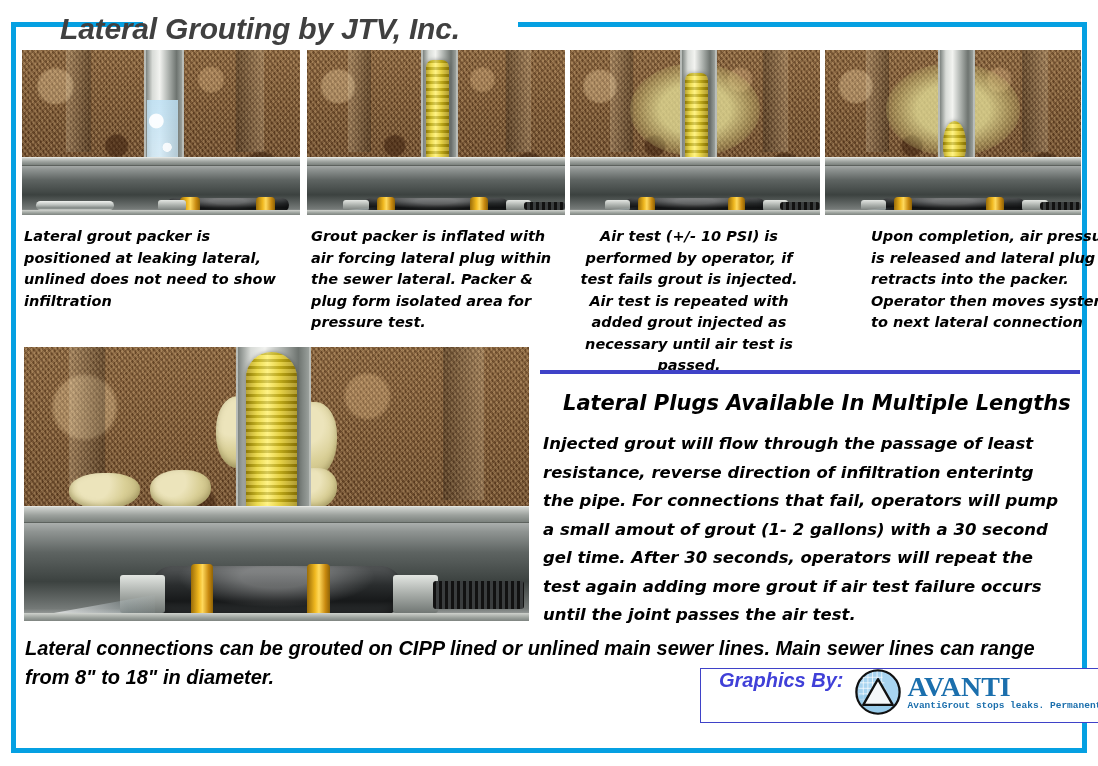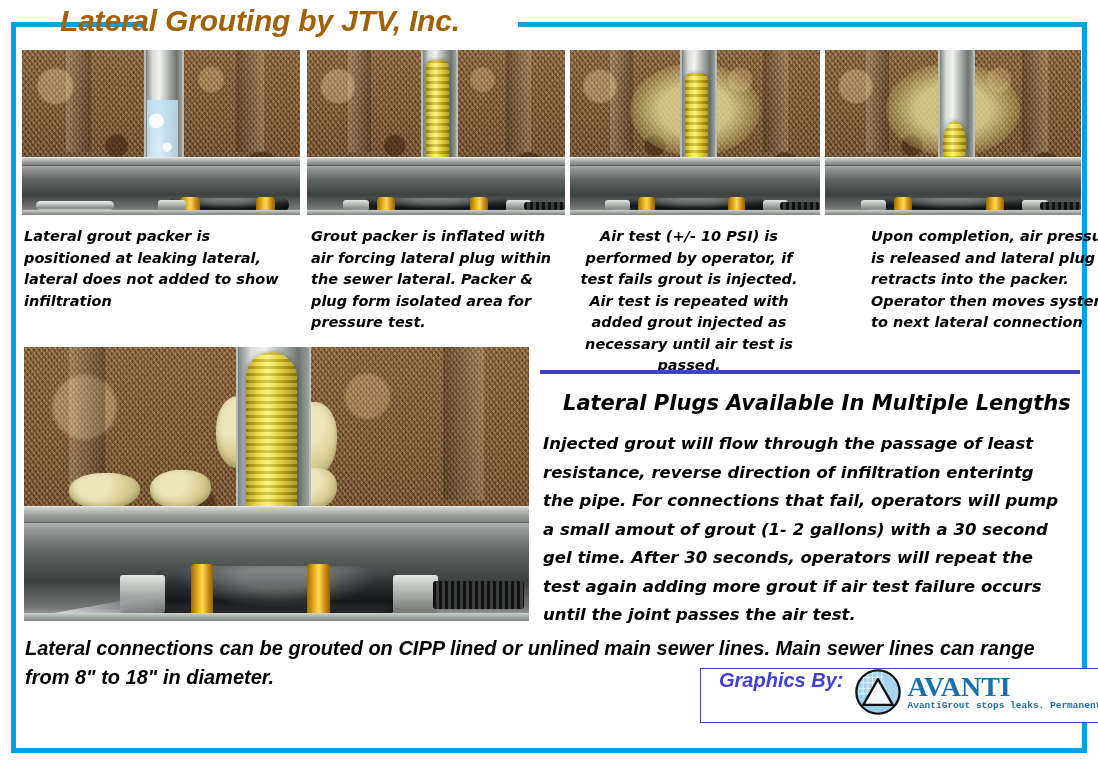--- a/index.html
+++ b/index.html
@@ -15,24 +15,24 @@
   
   .frame-bar{position:absolute;background:#05a0e2;}
   #frame-top-left  {left:11px;  top:22px;  width:132px; height:5px;}
   #frame-top-right {left:518px; top:22px;  width:569px; height:5px;}
   #frame-left      {left:11px;  top:22px;  width:5px;   height:731px;}
   #frame-right     {left:1082px;top:22px;  width:5px;   height:731px;}
   #frame-bottom    {left:11px;  top:748px; width:1076px;height:5px;}
 
   
   #page-title{
-    position:absolute;left:60px;top:0px;width:450px;height:42px;
+    position:absolute;left:60px;top:8px;width:450px;height:42px;
     font-family:"Liberation Sans", sans-serif;
     font-style:italic;font-weight:bold;font-size:30px;line-height:42px;
-    color:#a16207;letter-spacing:-0.2px;white-space:nowrap;
+    color:#404040;letter-spacing:-0.2px;white-space:nowrap;
   }
 
   
   .photo{position:absolute;overflow:hidden;background:#3a2a1c;}
   #panel-1{left:22px; top:50px; width:278px;height:165px;}
   #panel-2{left:307px;top:50px; width:258px;height:165px;}
   #panel-3{left:570px;top:50px; width:250px;height:165px;}
   #panel-4{left:825px;top:50px; width:256px;height:165px;}
   #panel-big{left:24px;top:347px;width:505px;height:274px;}
 
@@ -271,21 +271,21 @@
     <div class="packer-band left"></div>
     <div class="packer-band right"></div>
     <div class="packer-end l"></div>
     <div class="packer-end r"></div>
     <div class="hose"></div>
     <div class="spray"></div>
     <div class="pipe-floor"></div>
   </div>
 </div>
 
-<div class="caption" id="caption-1">Lateral grout packer is positioned at leaking lateral, lateral does not added to show infiltration</div>
+<div class="caption" id="caption-1">Lateral grout packer is positioned at leaking lateral, unlined does not need to show infiltration</div>
 <div class="caption" id="caption-2">Grout packer is inflated with air forcing lateral plug within the sewer lateral. Packer &amp; plug form isolated area for pressure test.</div>
 <div class="caption" id="caption-3">Air test (+/- 10 PSI) is performed by operator, if test fails grout is injected. Air test is repeated with added grout injected as necessary until air test is passed.</div>
 <div class="caption" id="caption-4">Upon completion, air pressure is released and lateral plug retracts into the packer. Operator then moves system to next lateral connection</div>
 
 <div class="photo" id="panel-big">
   <div class="soil"></div>
   <div class="soil-trench-l" style="left:9%;width:7%;height:56%;"></div>
   <div class="soil-trench-r" style="right:9%;width:8%;height:56%;"></div>
 
   <div class="grout-blob" style="left:38%;top:18%;width:9%;height:26%;"></div>

